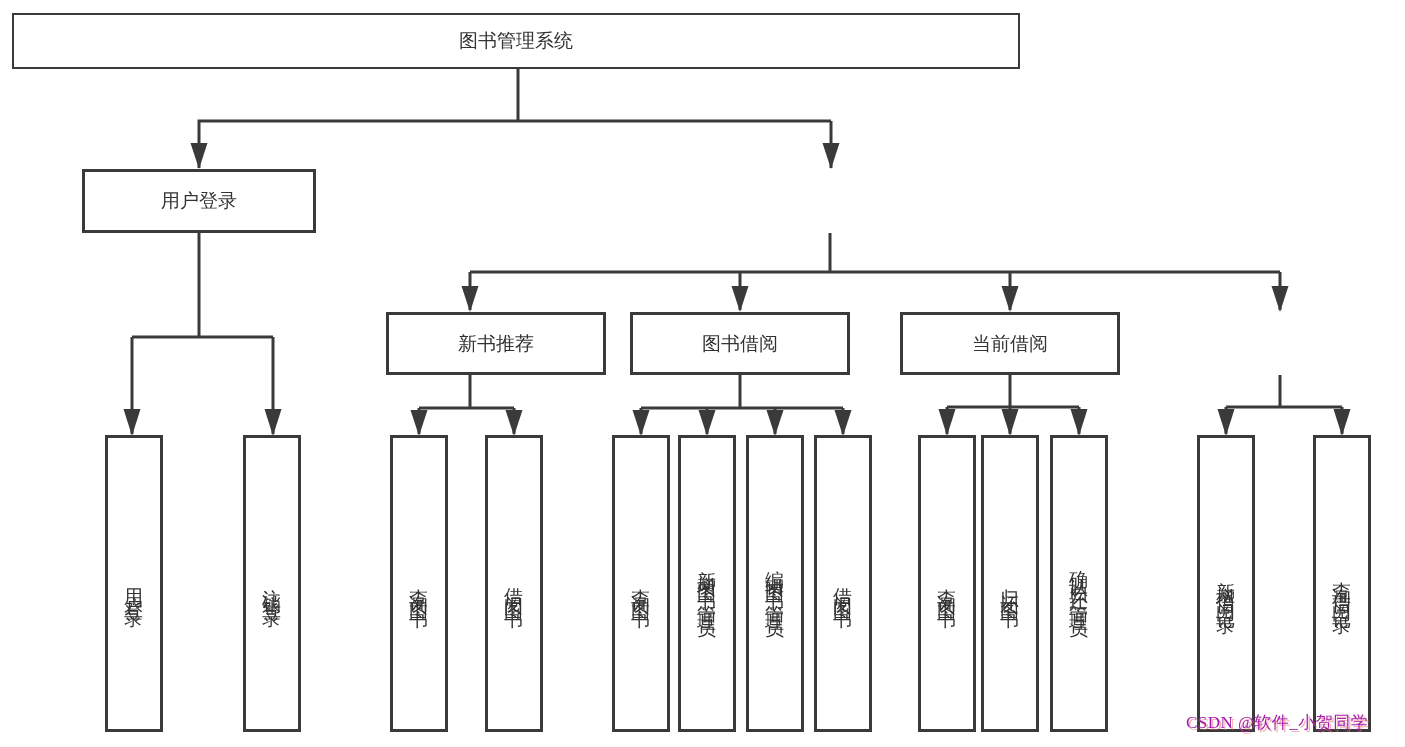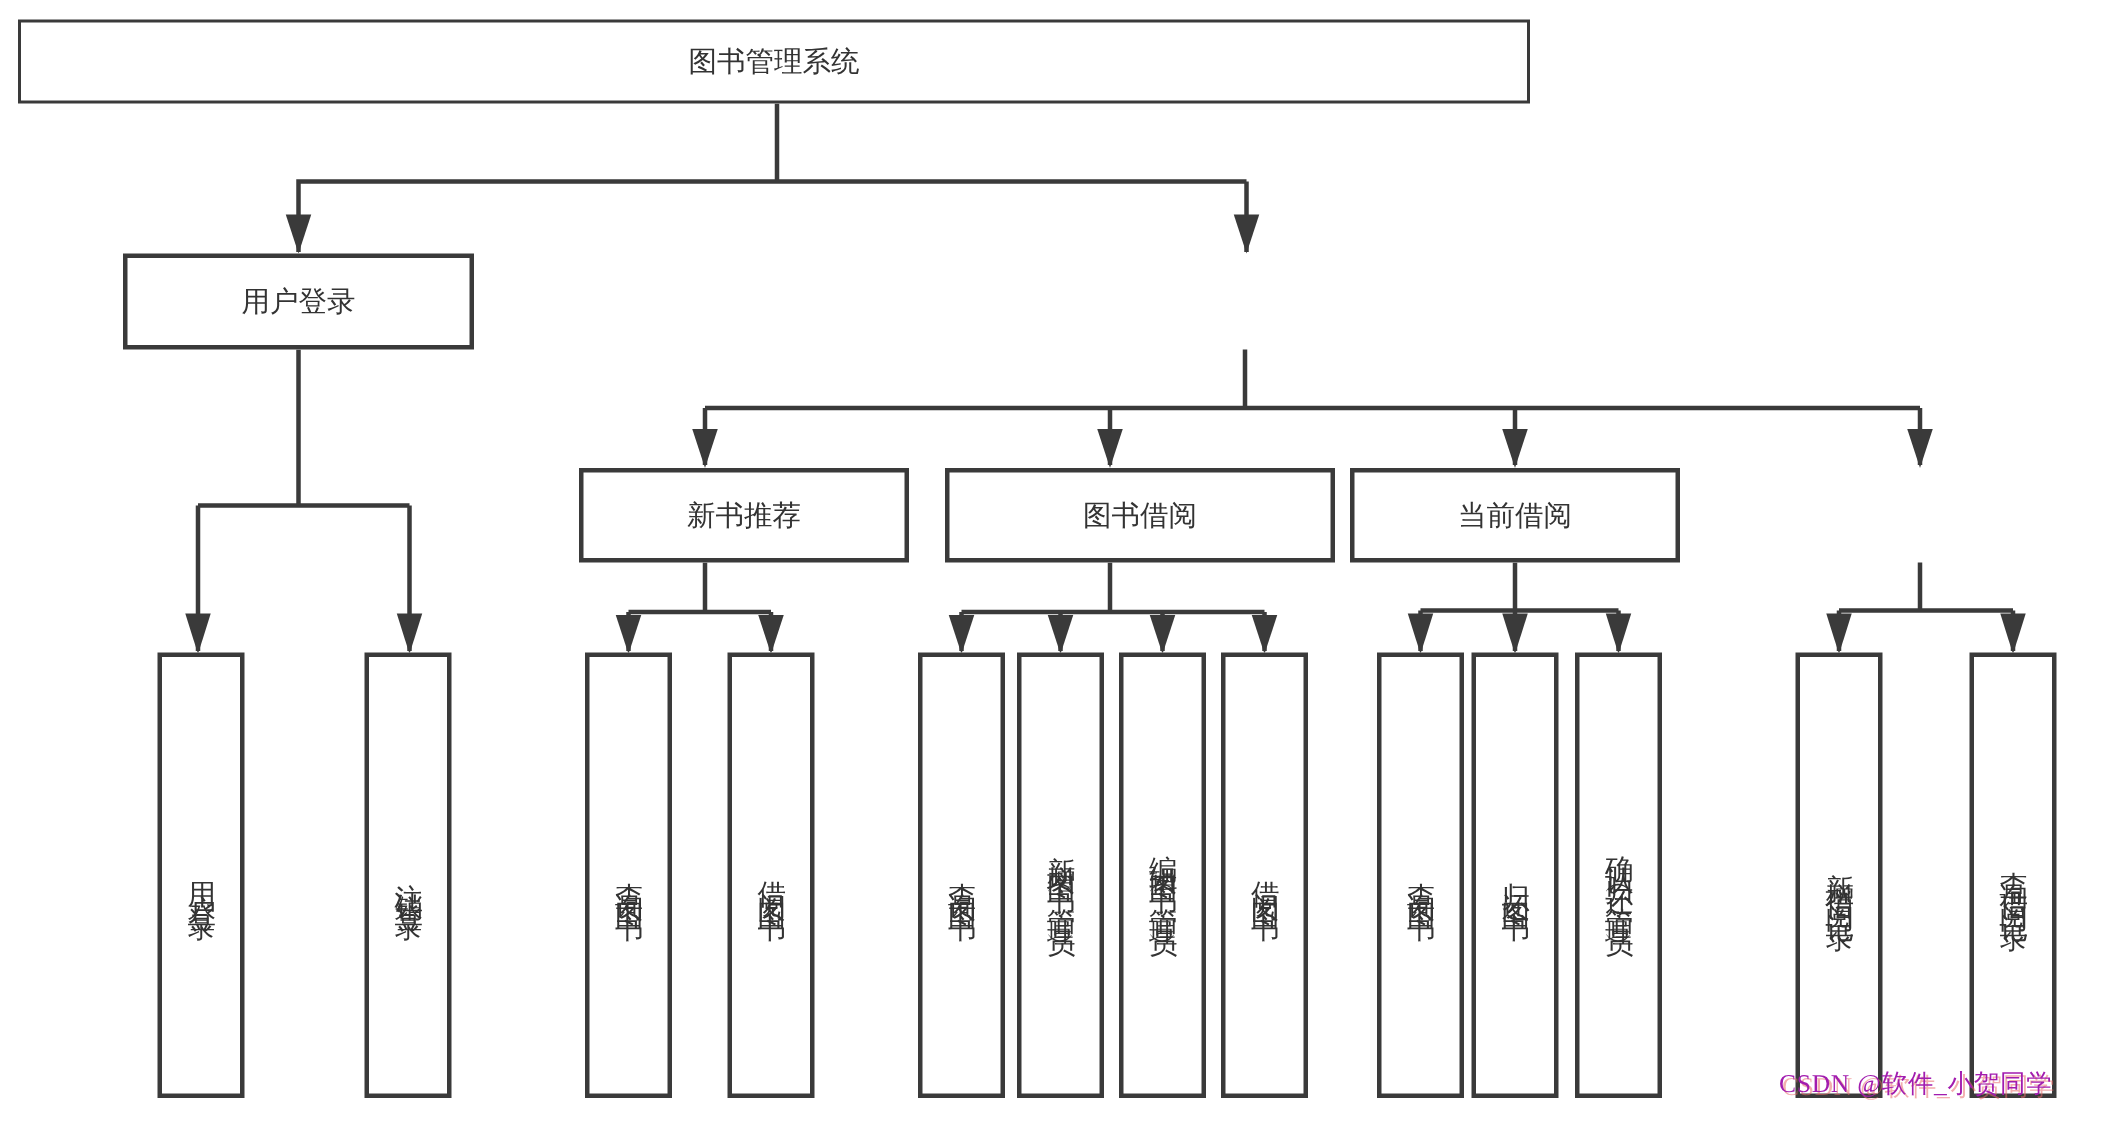--- a/index.html
+++ b/index.html
@@ -97,21 +97,21 @@
     <path d="M1280,375 V407 M1226,407 H1342 M1226,407 V434 M1342,407 V434" fill="none"></path>
     <polygon points="1217.5,409 1234.5,409 1226,436" stroke="none"></polygon>
     <polygon points="1333.5,409 1350.5,409 1342,436" stroke="none"></polygon>
   </svg>
 
   <div class="node root" style="left:12px; top:13px; width:1008px; height:56px;">图书管理系统</div>
 
   <div class="node" style="left:82px; top:169px; width:234px; height:64px;">用户登录</div>
 
   <div class="node" style="left:360px; top:312px; width:220px; height:63px;margin-left:26px;">新书推荐</div>
-  <div class="node" style="left:630px; top:312px; width:260px; height:63px;">图书借阅</div>
+  <div class="node" style="left:630px; top:312px; width:220px; height:63px;">图书借阅</div>
   <div class="node" style="left:900px; top:312px; width:220px; height:63px;">当前借阅</div>
 
   <div class="node vnode" style="left:105px; top:435px; width:58px; height:297px;">用户登录</div>
   <div class="node vnode" style="left:243px; top:435px; width:58px; height:297px;">注销登录</div>
 
   <div class="node vnode" style="left:390px; top:435px; width:58px; height:297px;">查询图书</div>
   <div class="node vnode" style="left:485px; top:435px; width:58px; height:297px;">借阅图书</div>
 
   <div class="node vnode" style="left:612px; top:435px; width:58px; height:297px;">查询图书</div>
   <div class="node vnode" style="left:678px; top:435px; width:58px; height:297px;">新增图书（管理员）</div>

